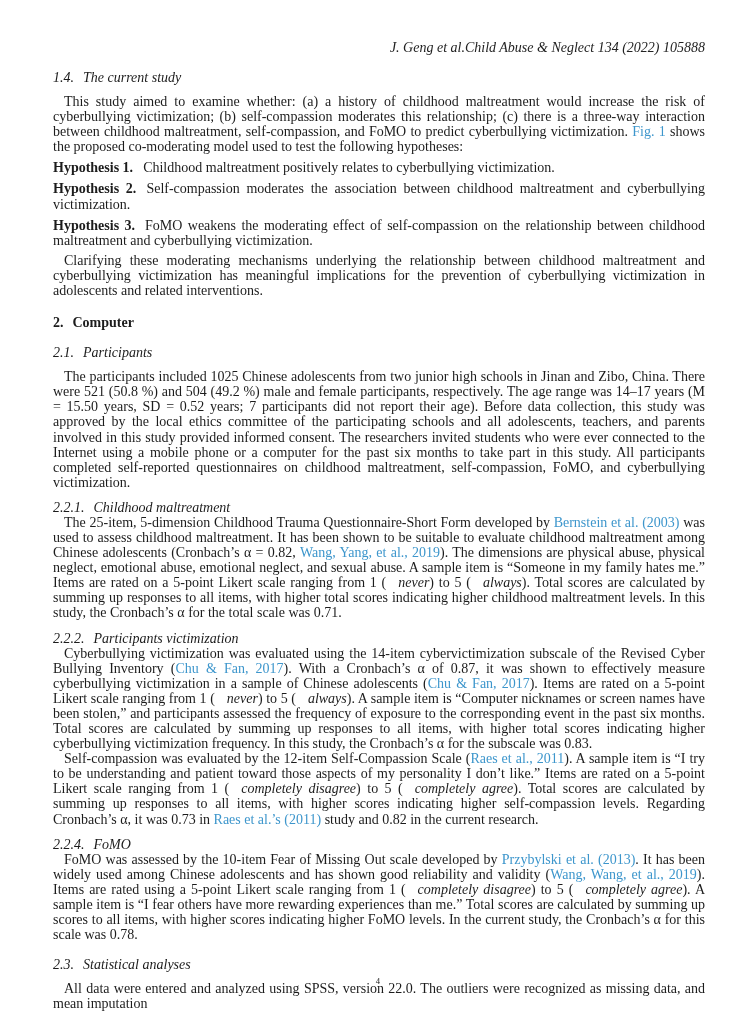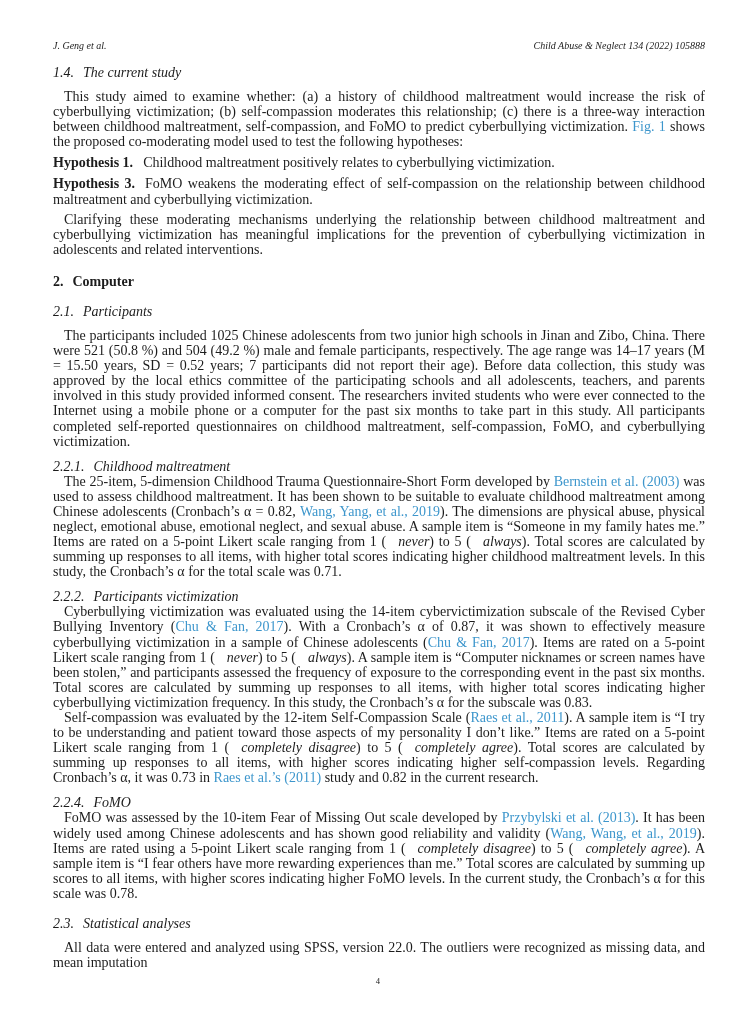--- a/index.html
+++ b/index.html
@@ -13,22 +13,22 @@
     height: 1032px;
     background: #ffffff;
     box-sizing: border-box;
     padding: 40px 51px 0 53px;
     overflow: hidden;
     font-family: "Liberation Serif", "DejaVu Serif", serif;
     color: #1c1c1c;
   }
   .pg-header {
     display: flex;
-    justify-content: space-between;
-    font-size: 10px;
+    justify-content: flex-end;
+    font-size: 14px;
     font-style: italic;
     color: #222222;
     margin-bottom: 14px;
   }
   .content {
     font-size: 14px;
     line-height: 15.1px;
     text-align: justify;
     hyphens: auto;
     -webkit-hyphens: auto;
@@ -83,20 +83,21 @@
 <div class="page">
   <header class="pg-header">
     <span>J. Geng et al.</span>
     <span>Child Abuse &amp; Neglect 134 (2022) 105888</span>
   </header>
 
   <main class="content">
       <div class="heading sub"><span class="h-num">1.4.</span><span class="h-title">The current study</span></div>
       <p class="para"><span class="">This study aimed to examine whether: (a) a history of childhood maltreatment would increase the risk of cyberbullying victimization; (b) self-compassion moderates this relationship; (c) there is a three-way interaction between childhood maltreatment, self-compassion, and FoMO to predict cyberbullying victimization. </span><a class="cite-link" href="#">Fig. 1</a><span class=""> shows the proposed co-moderating model used to test the following hypotheses:</span></p>
       <p class="hypothesis"><span class="hyp-label">Hypothesis 1.</span><span class="">Childhood maltreatment positively relates to cyberbullying victimization.</span></p>
+      <p class="hypothesis"><span class="hyp-label">Hypothesis 2.</span><span class="">Self-compassion moderates the association between childhood maltreatment and cyberbullying victimization.</span></p>
       <p class="hypothesis"><span class="hyp-label">Hypothesis 3.</span><span class="">FoMO weakens the moderating effect of self-compassion on the relationship between childhood maltreatment and cyberbullying victimization.</span></p>
       <p class="para"><span class="">Clarifying these moderating mechanisms underlying the relationship between childhood maltreatment and cyberbullying victimization has meaningful implications for the prevention of cyberbullying victimization in adolescents and related interventions.</span></p>
       <div class="heading section"><span class="h-num">2.</span><span class="h-title">Computer</span></div>
       <div class="heading sub"><span class="h-num">2.1.</span><span class="h-title">Participants</span></div>
       <p class="para"><span class="">The participants included 1025 Chinese adolescents from two junior high schools in Jinan and Zibo, China. There were 521 (50.8 %) and 504 (49.2 %) male and female participants, respectively. The age range was 14–17 years (M = 15.50 years, SD = 0.52 years; 7 participants did not report their age). Before data collection, this study was approved by the local ethics committee of the participating schools and all adolescents, teachers, and parents involved in this study provided informed consent. The researchers invited students who were ever connected to the Internet using a mobile phone or a computer for the past six months to take part in this study. All participants completed self-reported questionnaires on childhood maltreatment, self-compassion, FoMO, and cyberbullying victimization.</span></p>
       <div class="heading subsub"><span class="h-num">2.2.1.</span><span class="h-title">Childhood maltreatment</span></div>
       <p class="para"><span class="">The 25-item, 5-dimension Childhood Trauma Questionnaire-Short Form developed by </span><a class="cite-link" href="#">Bernstein et al. (2003)</a><span class=""> was used to assess childhood maltreatment. It has been shown to be suitable to evaluate childhood maltreatment among Chinese adolescents (Cronbach’s α = 0.82, </span><a class="cite-link" href="#">Wang, Yang, et al., 2019</a><span class="">). The dimensions are physical abuse, physical neglect, emotional abuse, emotional neglect, and sexual abuse. A sample item is “Someone in my family hates me.” Items are rated on a 5-point Likert scale ranging from 1 (</span><span class="it">never</span><span class="">) to 5 (</span><span class="it">always</span><span class="">). Total scores are calculated by summing up responses to all items, with higher total scores indicating higher childhood maltreatment levels. In this study, the Cronbach’s α for the total scale was 0.71.</span></p>
       <div class="heading subsub"><span class="h-num">2.2.2.</span><span class="h-title">Participants victimization</span></div>
       <p class="para"><span class="">Cyberbullying victimization was evaluated using the 14-item cybervictimization subscale of the Revised Cyber Bullying Inventory (</span><a class="cite-link" href="#">Chu &amp; Fan, 2017</a><span class="">). With a Cronbach’s α of 0.87, it was shown to effectively measure cyberbullying victimization in a sample of Chinese adolescents (</span><a class="cite-link" href="#">Chu &amp; Fan, 2017</a><span class="">). Items are rated on a 5-point Likert scale ranging from 1 (</span><span class="it">never</span><span class="">) to 5 (</span><span class="it">always</span><span class="">). A sample item is “Computer nicknames or screen names have been stolen,” and participants assessed the frequency of exposure to the corresponding event in the past six months. Total scores are calculated by summing up responses to all items, with higher total scores indicating higher cyberbullying victimization frequency. In this study, the Cronbach’s α for the subscale was 0.83.</span></p>
       <p class="para"><span class="">Self-compassion was evaluated by the 12-item Self-Compassion Scale (</span><a class="cite-link" href="#">Raes et al., 2011</a><span class="">). A sample item is “I try to be understanding and patient toward those aspects of my personality I don’t like.” Items are rated on a 5-point Likert scale ranging from 1 (</span><span class="it">completely disagree</span><span class="">) to 5 (</span><span class="it">completely agree</span><span class="">). Total scores are calculated by summing up responses to all items, with higher scores indicating higher self-compassion levels. Regarding Cronbach’s α, it was 0.73 in </span><a class="cite-link" href="#">Raes et al.’s (2011)</a><span class=""> study and 0.82 in the current research.</span></p>

